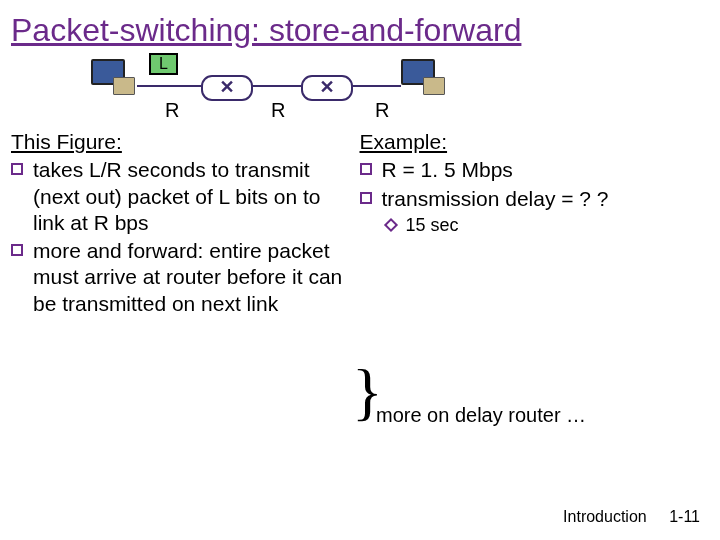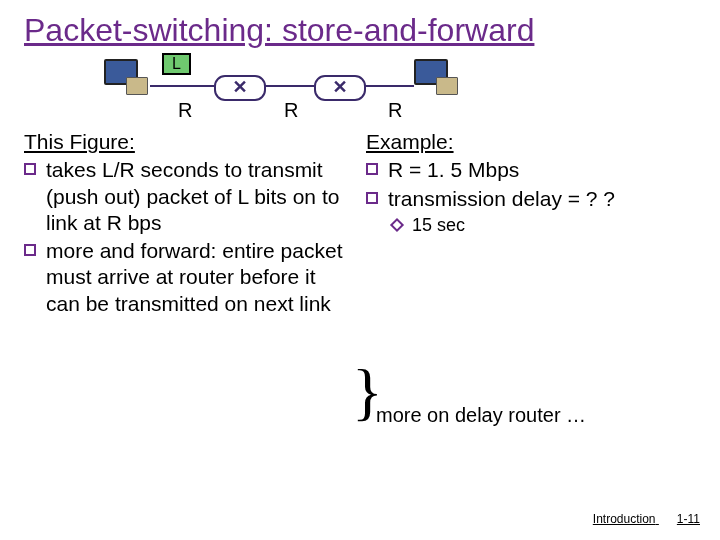--- a/index.html
+++ b/index.html
@@ -7,21 +7,21 @@
     padding: 0;
     width: 720px;
     height: 540px;
     font-family: "Comic Sans MS", cursive, sans-serif;
     background: #fff;
     color: #000;
     position: relative;
     overflow: hidden;
   }
   .slide {
-    padding: 12px 24px 0 24px;
+    padding: 12px 24px 0 11px;
   }
   .title {
     font-size: 32px;
     color: #6b2a8a;
     text-decoration: underline;
     font-weight: 400;
     margin: 0 0 10px 0;
   }
   .diagram {
     position: relative;
@@ -145,22 +145,21 @@
   .more {
     position: absolute;
     left: 376px;
     top: 404px;
     font-size: 20px;
   }
   .footer {
     position: absolute;
     right: 20px;
     bottom: 14px;
-    font-size: 12px;
-    text-decoration: underline;
+    font-size: 16px;
   }
   .footer .pg { margin-left: 18px; }
 </style>
 </head>
 <body>
 
 <div class="slide">
   <h1 class="title">Packet-switching: store-and-forward</h1>
 
   <div class="diagram">
@@ -184,21 +183,21 @@
     </div>
     <div class="rlabel" style="left:74px">R</div>
     <div class="rlabel" style="left:180px">R</div>
     <div class="rlabel" style="left:284px">R</div>
   </div>
 
   <div class="cols">
     <div class="col">
       <div class="colhead">This Figure:</div>
       <ul class="bullets">
-        <li>takes L/R seconds to transmit (push out) packet of L bits on to link at R bps</li>
+        <li>takes L/R seconds to transmit (next out) packet of L bits on to link at R bps</li>
         <li>more and forward: entire packet must arrive at router before it can be transmitted on next link</li>
       </ul>
     </div>
     <div class="col">
       <div class="colhead">Example:</div>
       <ul class="bullets">
         <li>R = 1. 5 Mbps</li>
         <li>transmission delay = ? ?</li>
       </ul>
       <ul class="sub">

